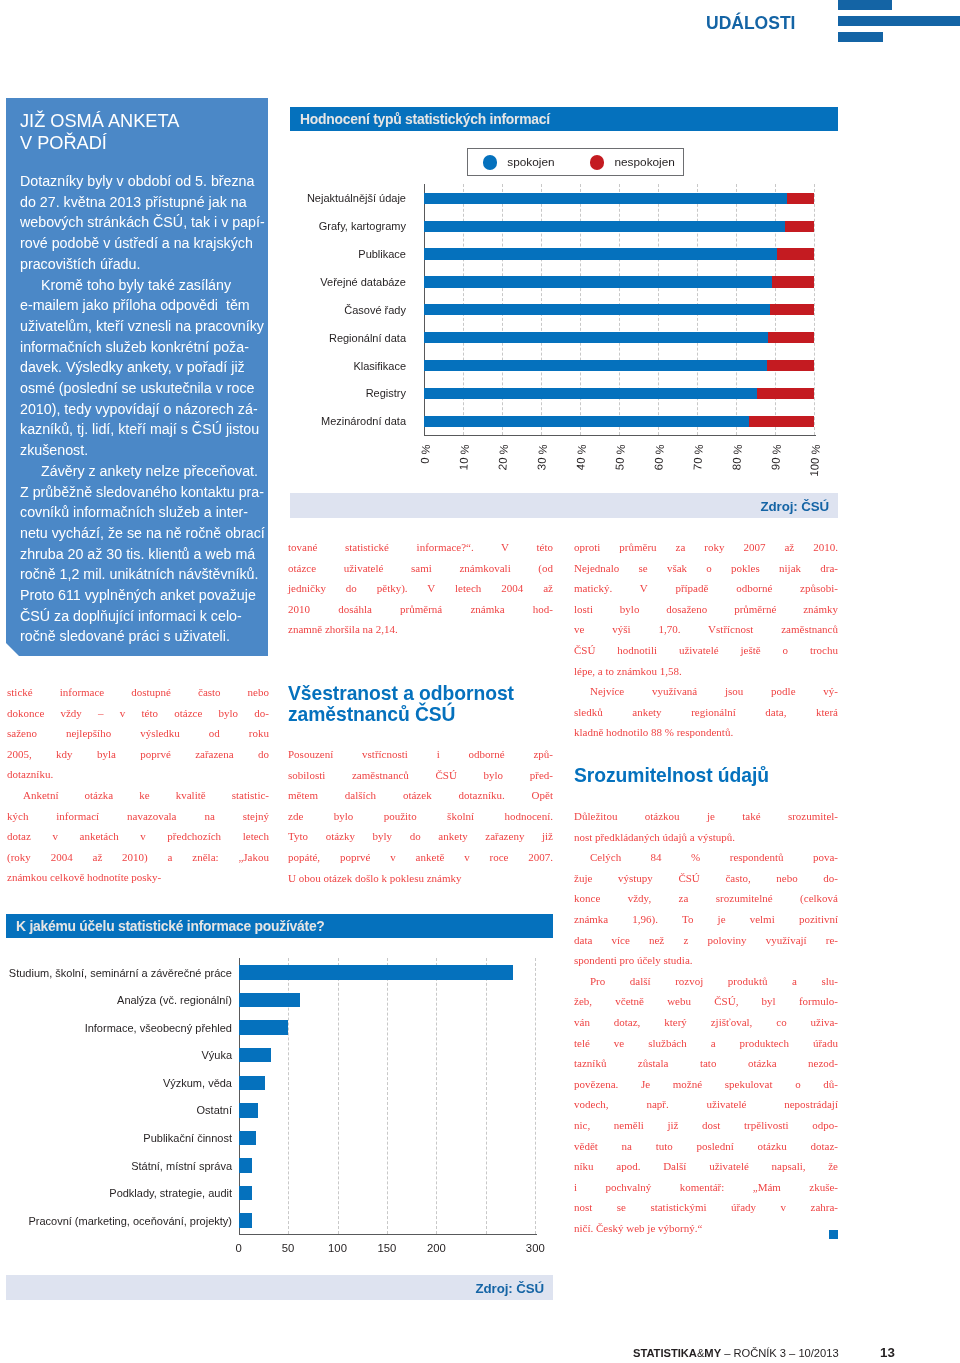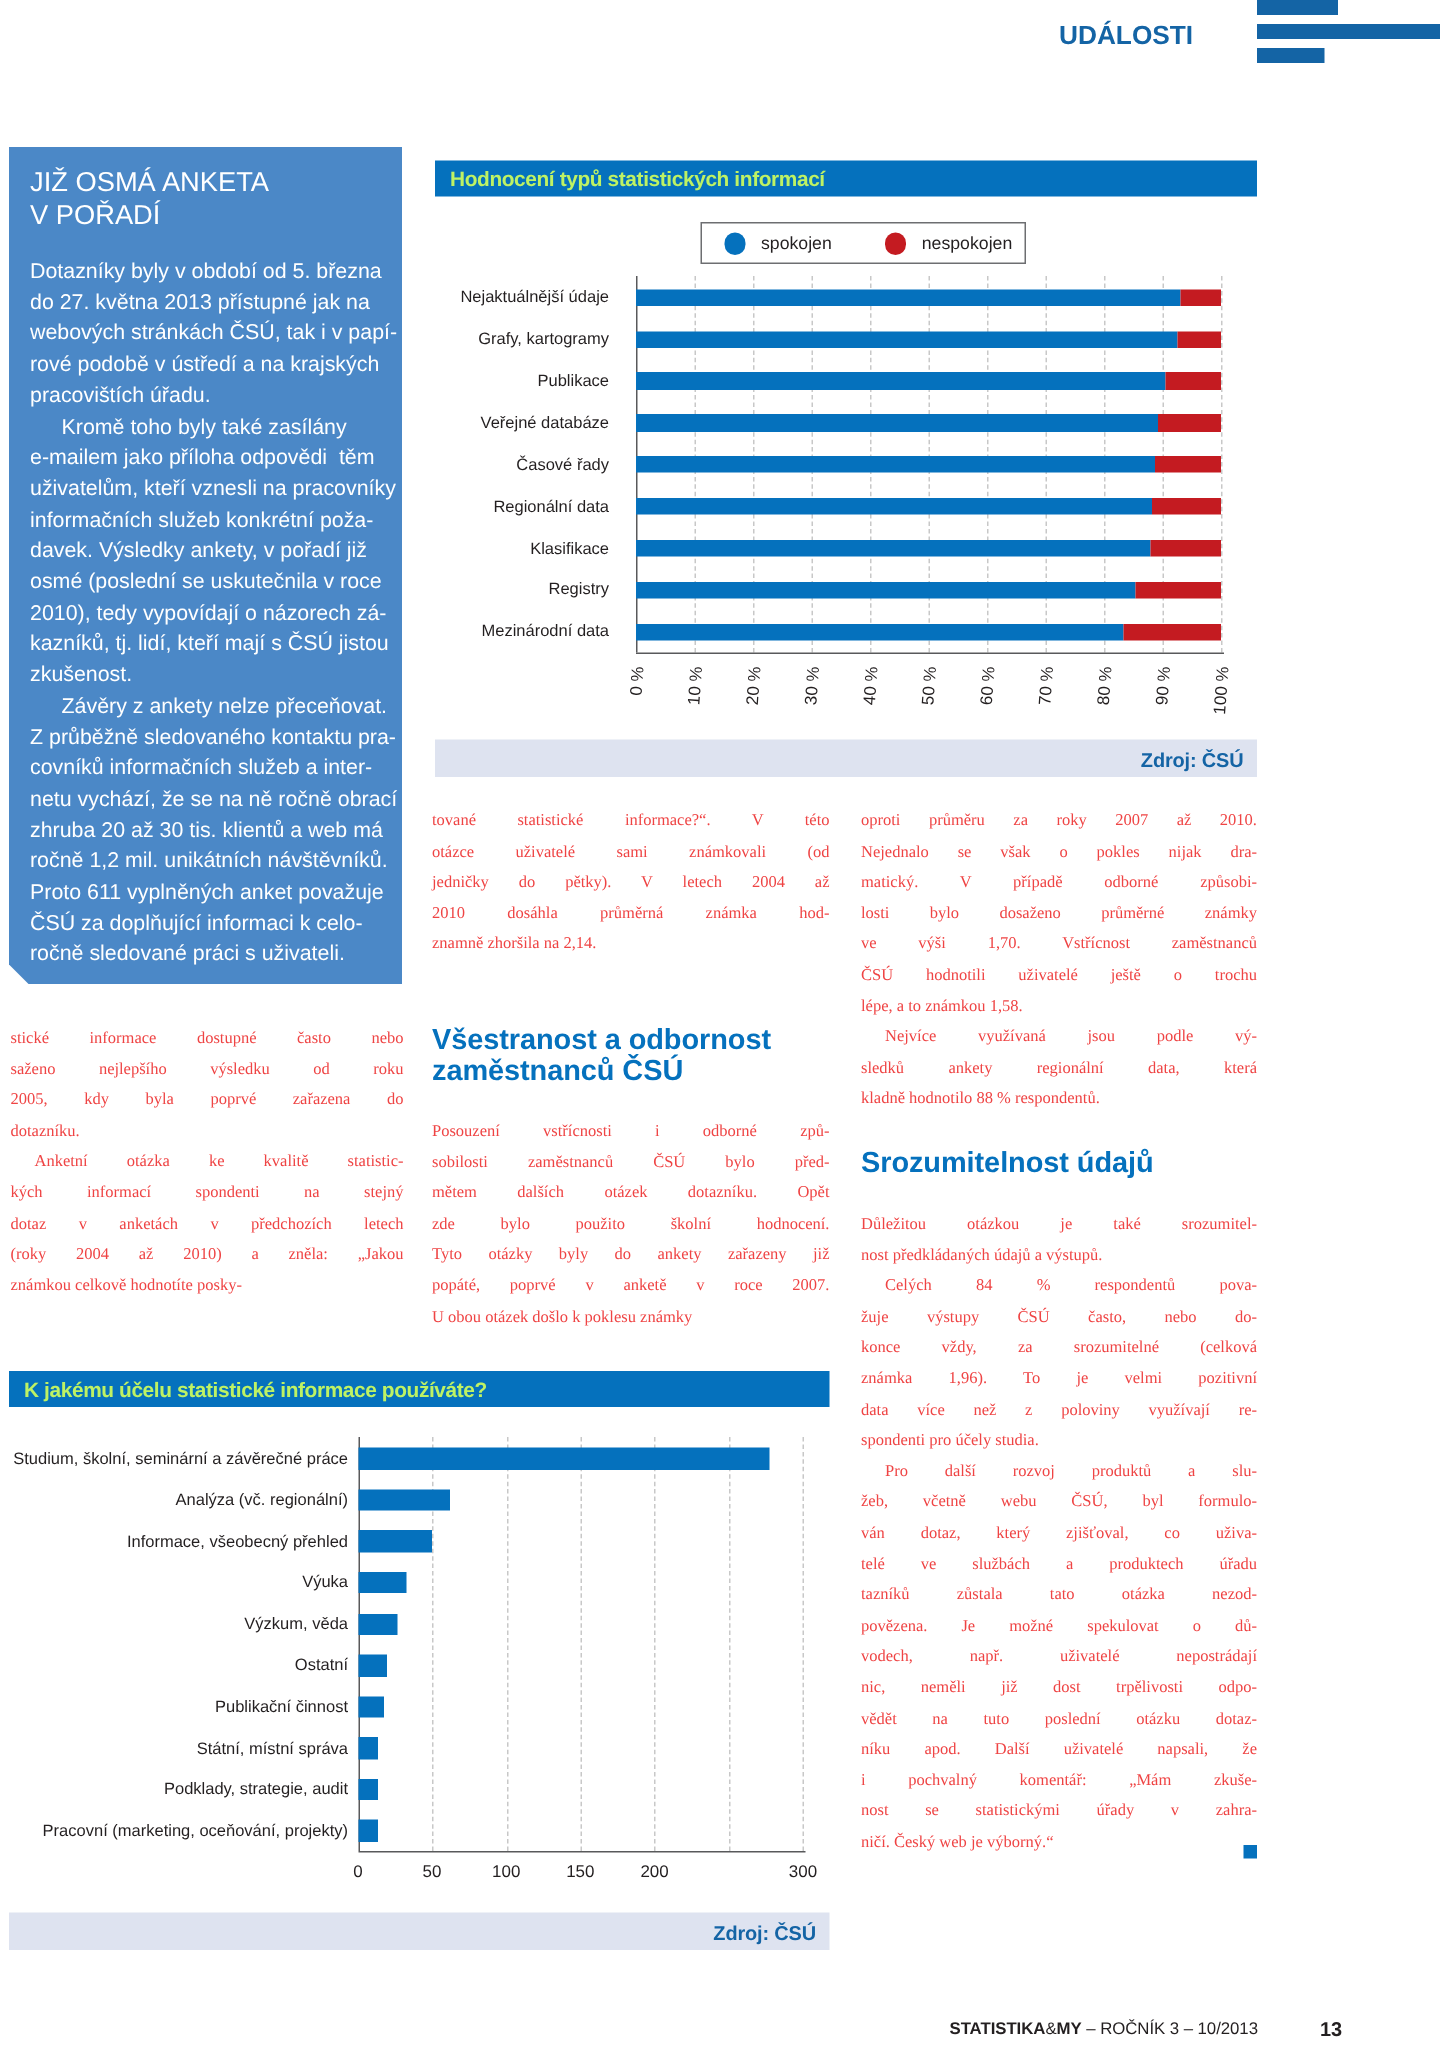--- a/index.html
+++ b/index.html
@@ -18,21 +18,21 @@
         background:#4b88c7;color:#ffffff;
         clip-path:polygon(0 0,100% 0,100% 100%,13px 100%,0 calc(100% - 13px));}
   #lead-title{position:absolute;left:14px;top:13px;font:400 18.2px/21.8px "Liberation Sans",sans-serif;letter-spacing:0;}
   #lead-body{position:absolute;left:14px;top:73px;width:248px;
              font:400 14.25px/20.7px "Liberation Sans",sans-serif;}
   #lead-body .ln{text-align:left;text-align-last:left;white-space:nowrap;}
   #lead-body .ln.ind{text-indent:21px;}
 
   
   .chart{position:absolute;}
-  .chart-title{position:absolute;left:0;top:0;background:#0571bd;color:#bef264;
+  .chart-title{position:absolute;left:0;top:0;background:#0571bd;color:#e5e5e5;
                font:700 13.9px/24px "Liberation Sans",sans-serif;box-sizing:border-box;padding-left:10px;letter-spacing:-.25px;
                white-space:nowrap;}
   .chart-src{position:absolute;background:#dee3f0;color:#1464a5;text-align:right;box-sizing:border-box;
              font:700 13.3px/27px "Liberation Sans",sans-serif;padding-right:9px;letter-spacing:-.1px;}
   .plot{position:absolute;}
   .cat-label{position:absolute;text-align:right;font:400 11px/12px "Liberation Sans",sans-serif;
              color:#231f20;white-space:nowrap;}
   .gridline{position:absolute;width:0;border-left:1px dashed #c8c8c8;}
   .axis-y{position:absolute;background:#58595b;}
   .axis-x{position:absolute;background:#58595b;}
@@ -210,25 +210,26 @@
       <div class="tick" style="left:380.9px;top:327.8px;transform:translateX(-50%);">150</div>
       <div class="tick" style="left:430.4px;top:327.8px;transform:translateX(-50%);">200</div>
       <div class="tick" style="left:484px;top:327.8px;transform:translateX(-50%);margin-top:48px;">250</div>
       <div class="tick" style="left:529.3px;top:327.8px;transform:translateX(-50%);">300</div>
     </div>
     <div class="chart-src" style="left:0;top:361px;width:547px;height:25px;">Zdroj: ČSÚ</div>
   </div>
 
   <div class="col lines" style="left:7px;top:682px;width:262px;">
       <div class="ln">stické informace dostupné často nebo</div>
+      <div class="ln">dokonce vždy – v této otázce bylo do-</div>
       <div class="ln">saženo nejlepšího výsledku od roku</div>
       <div class="ln">2005, kdy byla poprvé zařazena do</div>
       <div class="ln last">dotazníku.</div>
       <div class="ln ind">Anketní otázka ke kvalitě statistic-</div>
-      <div class="ln">kých informací spondenti na stejný</div>
+      <div class="ln">kých informací navazovala na stejný</div>
       <div class="ln">dotaz v anketách v předchozích letech</div>
       <div class="ln">(roky 2004 až 2010) a zněla: „Jakou</div>
       <div class="ln last">známkou celkově hodnotíte posky-</div>
     </div>
 
   <div class="col lines" style="left:288px;top:537px;width:265px;">
       <div class="ln">tované statistické informace?“. V této</div>
       <div class="ln">otázce uživatelé sami známkovali (od</div>
       <div class="ln">jedničky do pětky). V letech 2004 až</div>
       <div class="ln">2010 dosáhla průměrná známka hod-</div>

